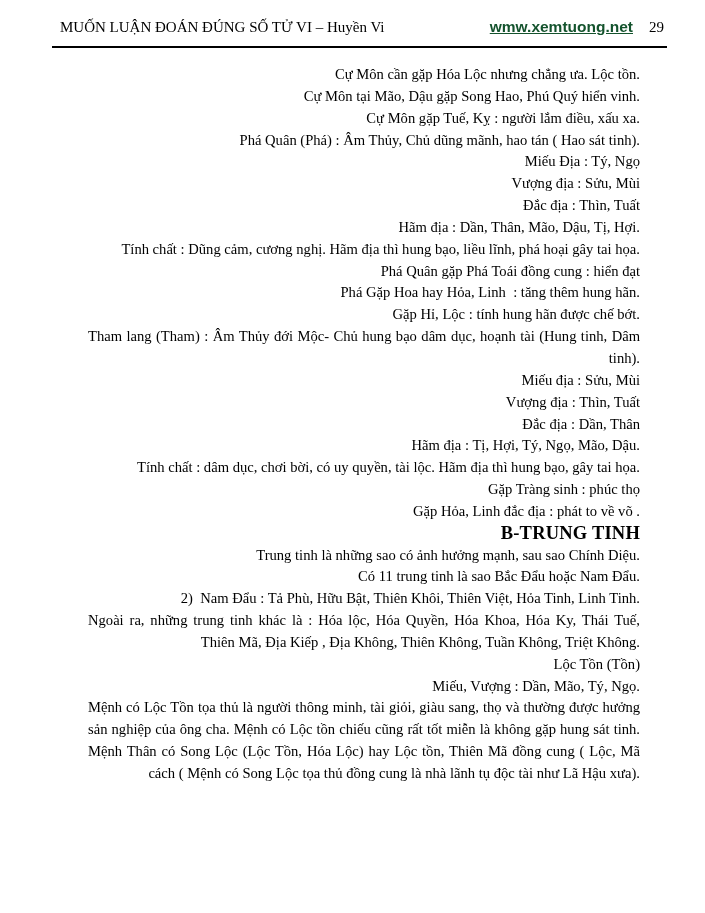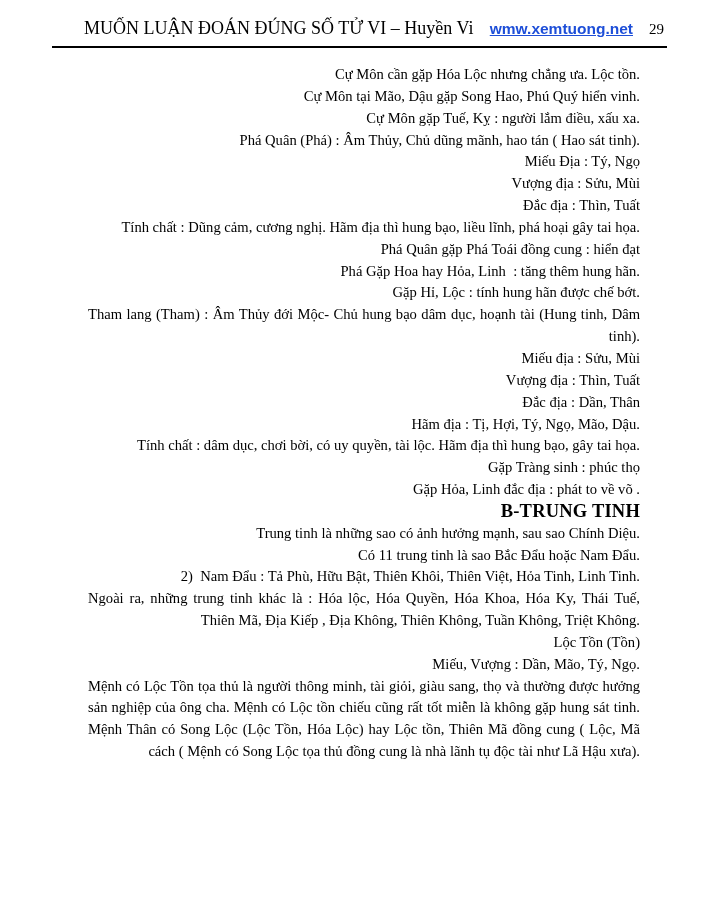--- a/index.html
+++ b/index.html
@@ -10,27 +10,27 @@
     background:#ffffff;
     font-family:"Liberation Serif","DejaVu Serif",serif;
     color:#000;
     overflow:hidden;
   }
   .page-header {
     position:absolute;
     left:60px; top:18px; width:604px;
     display:flex; align-items:baseline;
   }
-  .doc-title { font-size:18px; white-space:nowrap;margin-left:24px; }
+  .doc-title { font-size:15px; white-space:nowrap; }
   .header-spacer { flex:1; }
   .site-link {
     font-family:"Liberation Sans","DejaVu Sans",sans-serif;
     font-weight:bold;
     font-size:15.5px;
-    color:#1d4ed8;
+    color:#14532d;
     text-decoration:underline;
     white-space:nowrap;
     cursor:pointer;
   }
   .page-number { font-size:15px; margin-left:16px; }
   .header-rule {
     position:absolute;
     left:52px; top:46px;
     width:615px; height:2px;
     background:#000;
@@ -74,20 +74,21 @@
   <div class="header-rule"></div>
 
   <div class="doc-body">
       <div class="line normal">Cự Môn cần gặp Hóa Lộc nhưng chẳng ưa. Lộc tồn.</div>
       <div class="line normal">Cự Môn tại Mão, Dậu gặp Song Hao, Phú Quý hiển vinh.</div>
       <div class="line normal">Cự Môn gặp Tuế, Kỵ : người lắm điều, xấu xa.</div>
       <div class="line normal">Phá Quân (Phá) : Âm Thủy, Chủ dũng mãnh, hao tán ( Hao sát tinh).</div>
       <div class="line normal">Miếu Địa : Tý, Ngọ</div>
       <div class="line normal">Vượng địa : Sửu, Mùi</div>
       <div class="line normal">Đắc địa : Thìn, Tuất</div>
+      <div class="line normal">Hãm địa : Dần, Thân, Mão, Dậu, Tị, Hợi.</div>
       <div class="line normal">Tính chất : Dũng cảm, cương nghị. Hãm địa thì hung bạo, liều lĩnh, phá hoại gây tai họa.</div>
       <div class="line normal">Phá Quân gặp Phá Toái đồng cung : hiển đạt</div>
       <div class="line normal">Phá Gặp Hoa hay Hỏa, Linh  : tăng thêm hung hãn.</div>
       <div class="line normal">Gặp Hỉ, Lộc : tính hung hãn được chế bớt.</div>
       <div class="line jfull">Tham lang (Tham) : Âm Thủy đới Mộc- Chủ hung bạo dâm dục, hoạnh tài (Hung tinh, Dâm</div>
       <div class="line normal">tinh).</div>
       <div class="line normal">Miếu địa : Sửu, Mùi</div>
       <div class="line normal">Vượng địa : Thìn, Tuất</div>
       <div class="line normal">Đắc địa : Dần, Thân</div>
       <div class="line normal">Hãm địa : Tị, Hợi, Tý, Ngọ, Mão, Dậu.</div>

